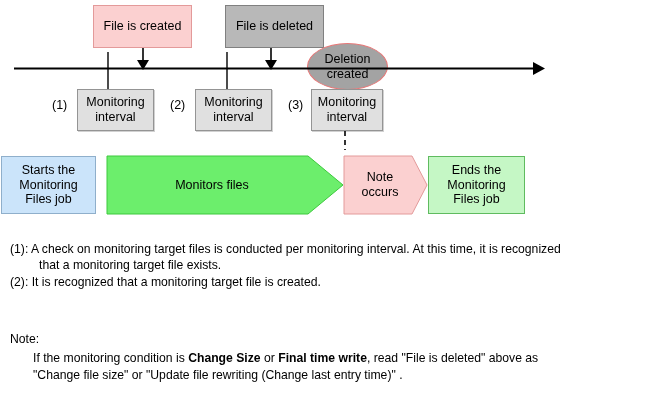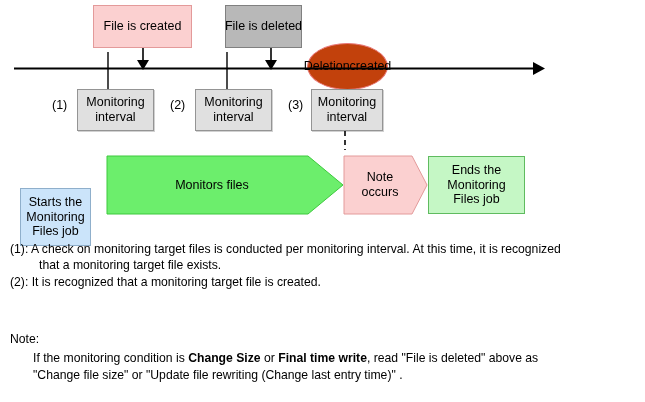--- a/index.html
+++ b/index.html
@@ -51,25 +51,25 @@
   }
   .idx-label {
     position: absolute;
     font-size: 12.5px;
     white-space: nowrap;
   }
 
   
   .ellipse {
     position: absolute;
-    background: #c2410c;
+    background: #a3a3a3;
     border: 1px solid #E87878;
     border-radius: 50%;
     display: flex;
-    flex-direction: row;
+    flex-direction: column;
     align-items: center;
     justify-content: center;
     text-align: center;
     line-height: 1.14;
     font-size: 12.5px;
     white-space: nowrap;
   }
 
   
   .flow-start {
@@ -95,21 +95,21 @@
 </style>
 </head>
 <body>
 
 <div id="diagram">
 
   <div class="box box-event-created" style="left:93px; top:5px; width:99px; height:43px;">
     <span>File is created</span>
   </div>
 
-  <div class="box box-event-deleted" style="left:225px; top:5px; width:77px; height:43px;">
+  <div class="box box-event-deleted" style="left:225px; top:5px; width:99px; height:43px;">
     <span>File is deleted</span>
   </div>
 
   <div class="ellipse" style="left:307px; top:43px; width:79px; height:45px;">
     <span>Deletion</span>
     <span>created</span>
   </div>
 
   <svg class="flow-svg" style="left:0px; top:0px; width:645px; height:150px;">
 
@@ -140,21 +140,21 @@
     <span>Monitoring</span>
     <span>interval</span>
   </div>
 
   <div class="idx-label" style="left:288px; top:98px;">(3)</div>
   <div class="box box-interval" style="left:311px; top:89px; width:72px; height:42px;">
     <span>Monitoring</span>
     <span>interval</span>
   </div>
 
-  <div class="box flow-start" style="left:20px; top:156px; width:71px; height:58px;margin-top:32px;">
+  <div class="box flow-start" style="left:1px; top:156px; width:95px; height:58px;">
     <span>Starts the</span>
     <span>Monitoring</span>
     <span>Files job</span>
   </div>
 
   <svg class="flow-svg" style="left:106px; top:154px; width:240px; height:62px;">
     <polygon points="1,2 202,2 237,31 202,60 1,60" fill="#6CEE6C" stroke="#3CC93C" stroke-width="1"></polygon>
   </svg>
   <div class="box" style="left:112px; top:156px; width:200px; height:58px;">
     <span>Monitors files</span>

